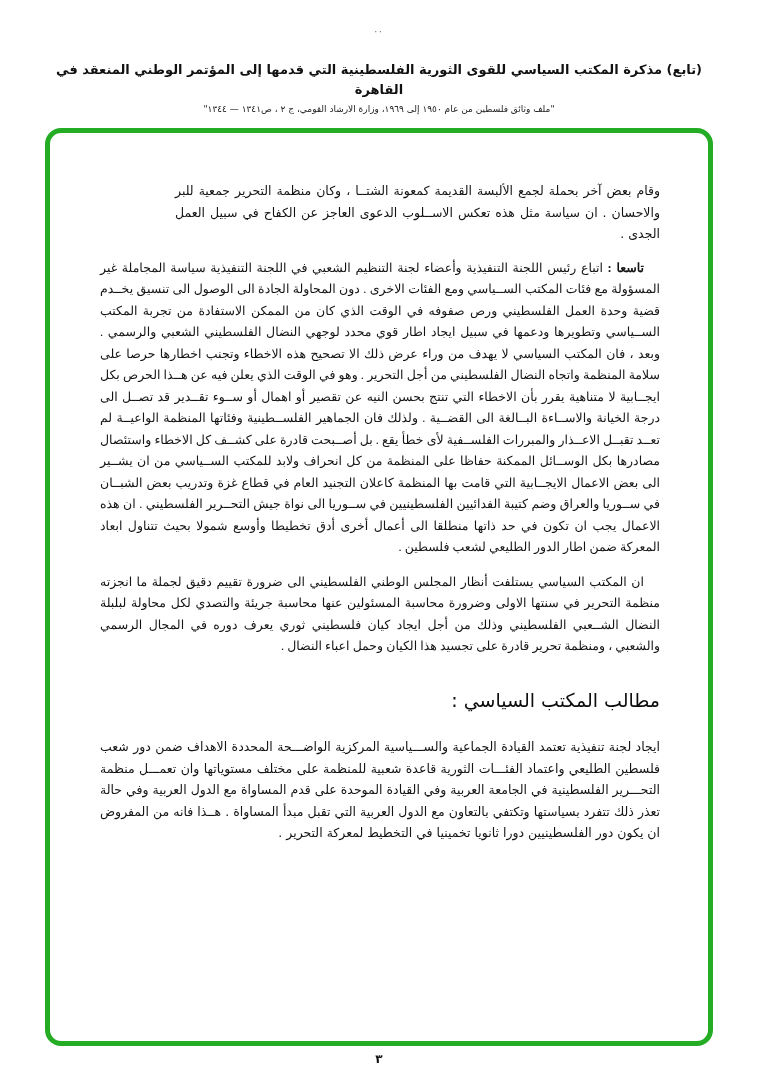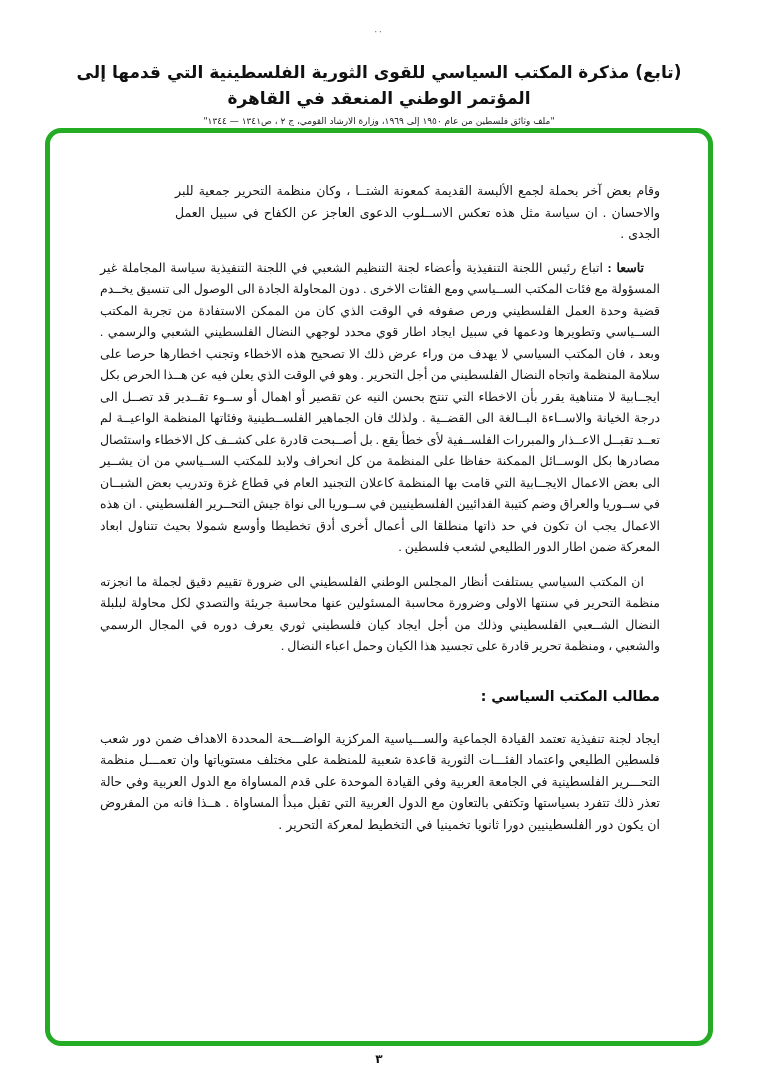--- a/index.html
+++ b/index.html
@@ -28,21 +28,21 @@
   .header {
     position: absolute;
     top: 60px;
     left: 55px;
     right: 55px;
     direction: rtl;
     text-align: center;
   }
   .header-title {
     font-weight: bold;
-    font-size: 17px;
+    font-size: 13px;
     line-height: 1.5;
     color: #111;
   }
   .header-source {
     margin-top: 5px;
     font-size: 9px;
     color: #222;
   }
   .frame {
     position: absolute;
@@ -73,22 +73,22 @@
     margin-left: 75px; 
   }
   .para-indent {
     text-indent: 16px;
     font-family: Liberation Serif, serif;
   }
   .lead {
     font-weight: bold;
   }
   .section-heading {
-    font-weight: bold;
-    font-size: 14px;
+    font-weight: normal;
+    font-size: 19px;
     margin: 26px 0 20px 0;
     color: #0d0d0d;
   }
   .page-number {
     position: absolute;
     bottom: 12px;
     left: 0;
     right: 0;
     text-align: center;
     font-size: 12px;

